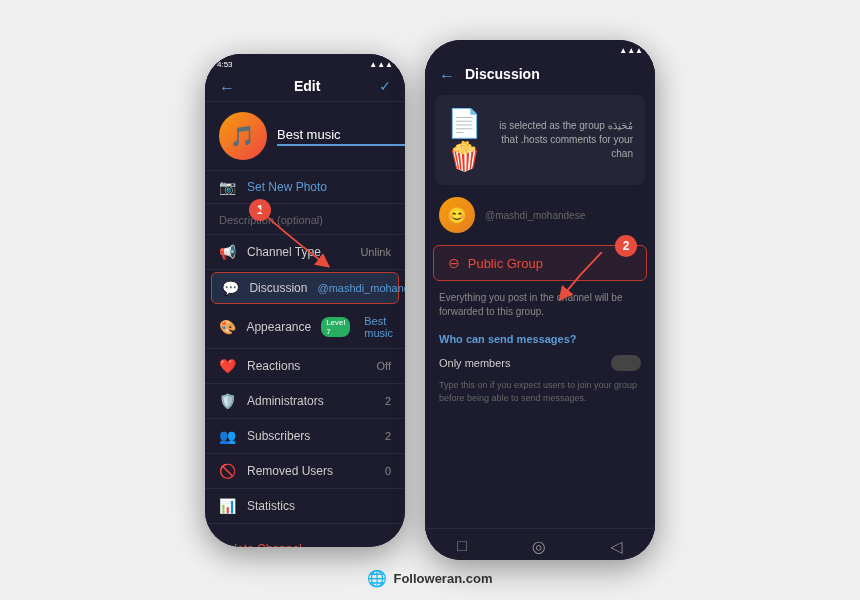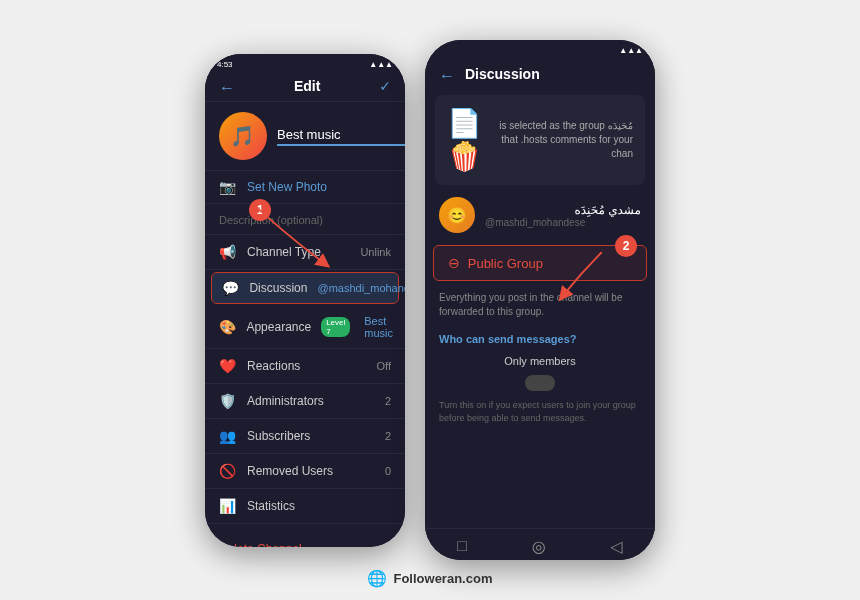--- a/index.html
+++ b/index.html
@@ -347,21 +347,20 @@
       font-size: 11px;
       font-weight: 600;
       padding: 8px 14px 4px;
     }
 
     .toggle-row {
       display: flex;
       align-items: center;
       padding: 6px 14px;
       gap: 8px;
-      flex-direction: column;
     }
 
     .toggle-label { color: #ccc; font-size: 11px; flex: 1; }
 
     .toggle {
       width: 30px;
       height: 16px;
       background: #444;
       border-radius: 8px;
       position: relative;
@@ -537,40 +536,39 @@
           </div>
 
           <div class="discussion-banner">
             <span class="banner-icon">📄🍿</span>
             <span class="banner-text">مُحَنِدَه is selected as the group that .hosts comments for your chan</span>
           </div>
 
           <div class="user-item">
             <div class="user-avatar">😊</div>
             <div class="user-info">
-              <div class="user-name">مشدي مُحَنِدَه</div>
               <div class="user-handle">@mashdi_mohandese</div>
             </div>
           </div>
 
           <div class="unlink-item">
             <span class="unlink-icon">⊖</span>
             <span class="unlink-text">Public Group</span>
           </div>
 
           <div class="forward-note">Everything you post in the channel will be forwarded to this group.</div>
 
           <div class="section-title">Who can send messages?</div>
 
           <div class="toggle-row">
             <span class="toggle-label">Only members</span>
             <div class="toggle"></div>
           </div>
 
-          <div class="toggle-note">Turn this on if you expect users to join your group before being able to send messages.</div>
+          <div class="toggle-note">Type this on if you expect users to join your group before being able to send messages.</div>
 
           <div class="bottom-nav">
             <span class="nav-item">□</span>
             <span class="nav-item">◎</span>
             <span class="nav-item">◁</span>
           </div>
         </div>
       </div>
 
       <div class="callout-badge" style="top:195px; right:18px;">

